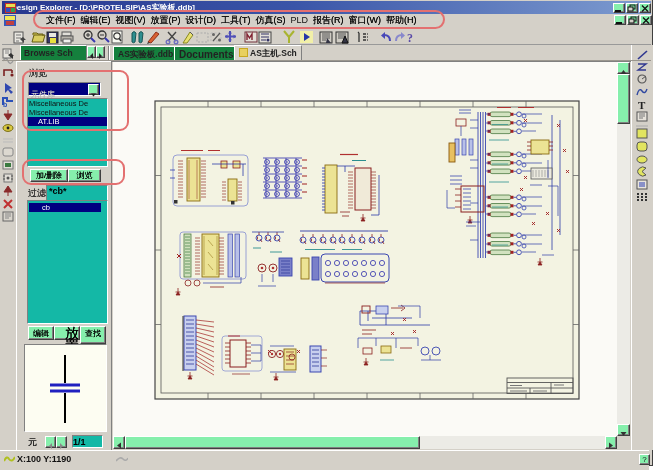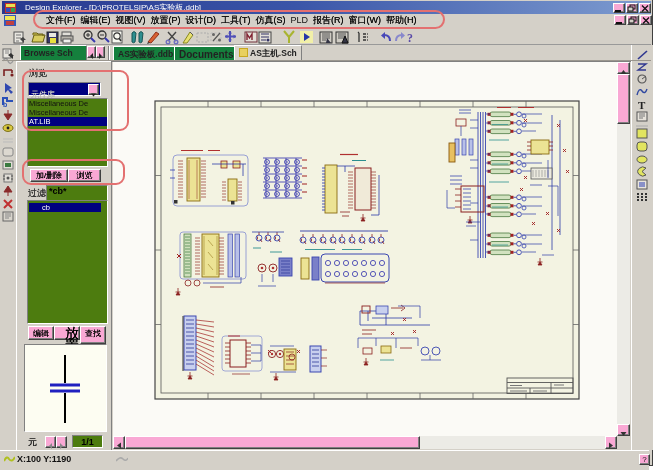--- a/index.html
+++ b/index.html
@@ -1,24 +1,24 @@
 <!DOCTYPE html>
 <html><head><meta charset="utf-8"><style>
 *{margin:0;padding:0;box-sizing:border-box}
 body{width:654px;height:470px;background:#fff;font-family:"Liberation Sans",sans-serif;position:relative;overflow:hidden}
 .win{position:absolute;left:0;top:0;width:653px;height:466px;background:#d4d0c8;border-right:1px solid #404040;border-bottom:1px solid #404040}
 .abs{position:absolute}
-.tb{left:2px;top:1px;width:649px;height:13px;background:linear-gradient(90deg,#28388f 0%,#3a55a8 45%,#7e9cd0 100%);color:#fff;font-size:8px;font-weight:normal;line-height:13px;padding-left:23px;white-space:nowrap}
+.tb{left:2px;top:1px;width:649px;height:13px;background:linear-gradient(90deg,#28388f 0%,#3a55a8 45%,#7e9cd0 100%);color:#fff;font-size:8px;font-weight:bold;line-height:13px;padding-left:9px;white-space:nowrap}
 .menubar{left:2px;top:14px;width:649px;height:14px;background:#d4d0c8;font-size:9px;color:#111;white-space:nowrap}
 .menubar span.mi{display:inline-block;margin-right:5px}
 .cn{text-shadow:0 0 0.4px #000}
 .toolbar{left:2px;top:28px;width:649px;height:17px;background:#d4d0c8;border-bottom:1px solid #999}
 .tabrow{left:2px;top:45px;width:649px;height:16px;background:#d4d0c8}
-.btn98{background:#f9a8d4;border-top:1px solid #fff;border-left:1px solid #fff;border-right:1px solid #404040;border-bottom:1px solid #404040;box-shadow:inset -1px -1px 0 #808080}
-.sunk{background:#4d7c0f;border-top:1px solid #808080;border-left:1px solid #808080;border-right:1px solid #fff;border-bottom:1px solid #fff}
+.btn98{background:#86efac;border-top:1px solid #fff;border-left:1px solid #fff;border-right:1px solid #404040;border-bottom:1px solid #404040;box-shadow:inset -1px -1px 0 #808080}
+.sunk{background:#14b8a6;border-top:1px solid #808080;border-left:1px solid #808080;border-right:1px solid #fff;border-bottom:1px solid #fff}
 .wbtn{width:12px;height:10px;font-size:7px;line-height:9px;text-align:center;color:#000}
 .redov{position:absolute;border:2px solid #e37070;border-radius:9px;background:transparent;z-index:50}
 .cn{letter-spacing:0px}
 .tab{display:inline-block;height:15px;line-height:15px;font-size:8.5px;font-weight:bold;color:#222;background:#15803d;border-top:1px solid #fff;border-left:1px solid #fff;border-right:1px solid #808080;padding:0 4px;vertical-align:top}
 .panel{left:16px;top:61px;width:95px;height:389px;background:#d4d0c8;border-left:1px solid #fff;border-top:1px solid #fff}
 .lbl{position:absolute;font-size:9px;color:#222}
 .statusbar{left:0;top:450px;width:649px;height:32px;background:#d4d0c8;border-top:1px solid #fff;font-size:9px;font-weight:bold;color:#111}
 </style></head><body>
 <div class="win"></div>
 
@@ -245,21 +245,21 @@
 <div class="lbl cn" style="left:29px;top:67px;color:#3a3a3a">浏览</div>
 <div class="abs" style="left:28px;top:82px;width:73px;height:14px;background:#000080;border:1px solid #808080;border-right-color:#fff;border-bottom-color:#fff">
   <span style="color:#fff;font-size:8px;line-height:12px;padding-left:2px" class="cn">元件库</span>
   <div class="btn98 abs" style="right:1px;top:1px;width:11px;height:11px"><svg width="9" height="9">
         <path d="M2 3.5 L7 3.5 L4.5 6.5 Z" fill="#222"></path>
       </svg></div>
 </div>
 <div class="abs sunk" style="left:27px;top:98px;width:81px;height:69px;font-size:7.5px;color:#111;line-height:9px;overflow:hidden">
   <div style="padding-left:1px;white-space:nowrap">Miscellaneous De</div>
   <div style="padding-left:1px;white-space:nowrap">Miscellaneous De</div>
-  <div style="background:#000080;color:#fff;padding-left:1px">AT.LIB</div>
+  <div style="background:#000080;color:#fff;padding-left:10px">AT.LIB</div>
 </div>
 <div class="abs btn98 cn" style="left:30px;top:169px;width:38px;height:13px;font-size:8px;text-align:center;line-height:12px">加/删除</div>
 <div class="abs btn98 cn" style="left:68px;top:169px;width:33px;height:13px;font-size:8px;text-align:center;line-height:12px">浏览</div>
 <div class="lbl cn" style="left:28px;top:187px;color:#3a3a3a">过滤</div>
 <div class="abs sunk" style="left:46px;top:185px;width:62px;height:29px;font-size:9px;font-weight:bold;line-height:11px;padding-left:2px">*cb*</div>
 <div class="abs sunk" style="left:27px;top:200px;width:81px;height:124px;font-size:7.5px">
   <div style="background:#000080;color:#fff;height:9px;margin:2px 6px 0 1px;padding-left:13px;line-height:9px">cb</div>
 </div>
 <div class="abs btn98 cn" style="left:28px;top:326px;width:26px;height:14px;font-size:8px;text-align:center;line-height:13px">编辑</div>
 <div class="abs btn98 cn" style="left:54px;top:326px;width:26px;height:14px;font-size:14px;text-align:right;line-height:13px">放置</div>
@@ -272,21 +272,21 @@
       <line x1="25" y1="46" x2="55" y2="46" stroke="#2020c0" stroke-width="3"></line>
     </svg>
 </div>
 <div class="lbl cn" style="left:28px;top:436px">元</div>
 <div class="abs btn98" style="left:45px;top:436px;width:11px;height:12px"><svg width="9" height="10">
       <path d="M6 2 L3 5 L6 8 Z" fill="#888"></path>
     </svg></div>
 <div class="abs btn98" style="left:56px;top:436px;width:11px;height:12px"><svg width="9" height="10">
       <path d="M3 2 L6 5 L3 8 Z" fill="#888"></path>
     </svg></div>
-<div class="abs sunk" style="left:72px;top:435px;width:31px;height:13px;font-size:9px;font-weight:bold;text-align:center;line-height:12px">1/1</div>
+<div class="abs sunk" style="left:72px;top:435px;width:31px;height:13px;font-size:9px;font-weight:bold;text-align:left;line-height:12px">1/1</div>
 
 <div class="abs" style="left:111px;top:61px;width:520px;height:389px;background:#d4d0c8;border-left:1px solid #808080;border-top:1px solid #808080"></div>
 <div class="abs" id="editor" style="left:113px;top:62px;width:504px;height:374px;background:#fbfaf6">
 <svg width="504" height="374" viewBox="113 62 504 374">
 
 <rect x="155" y="101" width="424" height="298" fill="#f3f3e2" stroke="#444" stroke-width="1.2"></rect>
 <rect x="161" y="107" width="412" height="286" fill="none" stroke="#555" stroke-width="0.8"></rect>
 <g stroke="#666" stroke-width="0.8">
 <path d="M208 101 v6 M261 101 v6 M314 101 v6 M367 101 v6 M420 101 v6 M473 101 v6 M526 101 v6"></path>
 <path d="M208 393 v6 M261 393 v6 M314 393 v6 M367 393 v6 M420 393 v6 M473 393 v6 M526 393 v6"></path>

